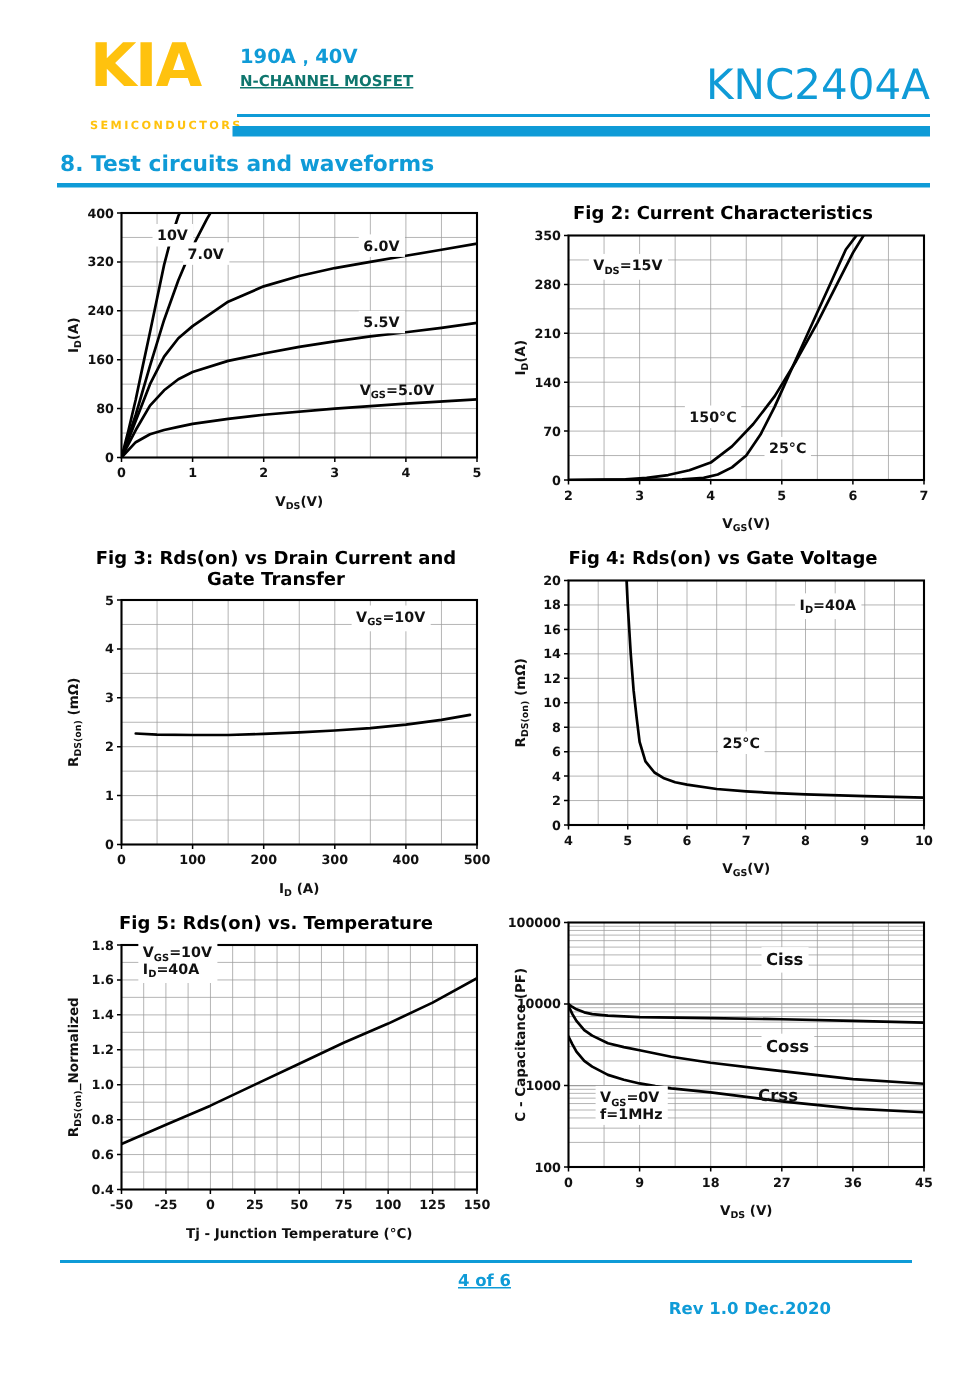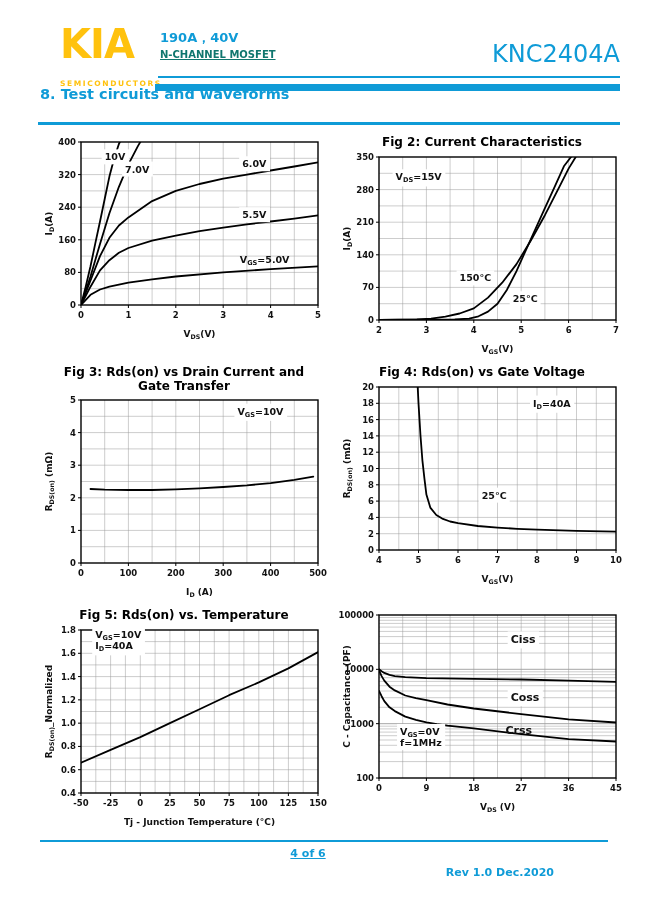--- a/index.html
+++ b/index.html
@@ -3,35 +3,35 @@
 <meta charset="utf-8">
 <style>
   html,body{margin:0;padding:0;background:#fff;}
   body{width:649px;height:917px;position:relative;font-family:"DejaVu Sans",sans-serif;overflow:hidden;}
   .page{position:absolute;inset:0;background:#fff;}
   
   .logo{position:absolute;left:60px;top:24px;font-size:40px;font-weight:800;color:#FFC20E;letter-spacing:-1px;line-height:1;}
   .logo-sub{position:absolute;left:60px;top:79px;font-size:7.5px;font-weight:700;color:#FFC20E;letter-spacing:1.6px;}
   .prod1{position:absolute;left:160px;top:29px;font-size:13px;font-weight:700;color:#0F9BD7;}
   .prod2{position:absolute;left:160px;top:49px;font-size:10px;font-weight:700;color:#0f766e;text-decoration:underline;}
-  .part{position:absolute;right:29px;top:40px;font-size:24px;font-weight:500;color:#0F9BD7;}
+  .part{position:absolute;right:29px;top:40px;font-size:28px;font-weight:500;color:#0F9BD7;}
   .rule-thin{position:absolute;left:158px;top:76px;width:462px;height:2px;background:#0F9BD7;}
   .rule-thick{position:absolute;left:155px;top:84px;width:465px;height:7px;background:#0F9BD7;}
   
-  .sec-title{position:absolute;left:40px;top:86px;font-size:14.5px;font-weight:700;color:#0F9BD7;}
+  .sec-title{position:absolute;left:40px;top:102px;font-size:14.5px;font-weight:700;color:#0F9BD7;}
   .sec-rule{position:absolute;left:38px;top:122px;width:582px;height:3px;background:#0F9BD7;}
   
   .figures{position:absolute;left:40px;top:136px;width:586px;display:grid;grid-template-columns:288px 288px;column-gap:10px;row-gap:10px;}
   .fig{width:288px;}
   .fig-title{text-align:center;font-size:12px;font-weight:700;color:#000;white-space:pre-line;line-height:1.15;margin-bottom:1px;}
   .chart-host{width:286px;height:205px;margin:0 auto;}
   svg text{font-family:"DejaVu Sans",sans-serif;}
   
   .foot-rule{position:absolute;left:40px;top:840px;width:568px;height:2px;background:#0F9BD7;}
-  .foot-page{position:absolute;left:1px;top:847px;width:614px;text-align:center;font-size:11px;font-weight:700;color:#0F9BD7;text-decoration:underline;}
+  .foot-page{position:absolute;left:16px;top:847px;width:614px;text-align:center;font-size:11px;font-weight:700;color:#0F9BD7;text-decoration:underline;}
   .foot-rev{position:absolute;right:95px;top:847px;font-size:11px;font-weight:700;color:#0F9BD7;margin-top:19px;}
 </style>
 </head>
 <body>
 
 <div class="page">
 
   <div>
     <div class="logo">KIA</div>
     <div class="logo-sub">SEMICONDUCTORS</div>

